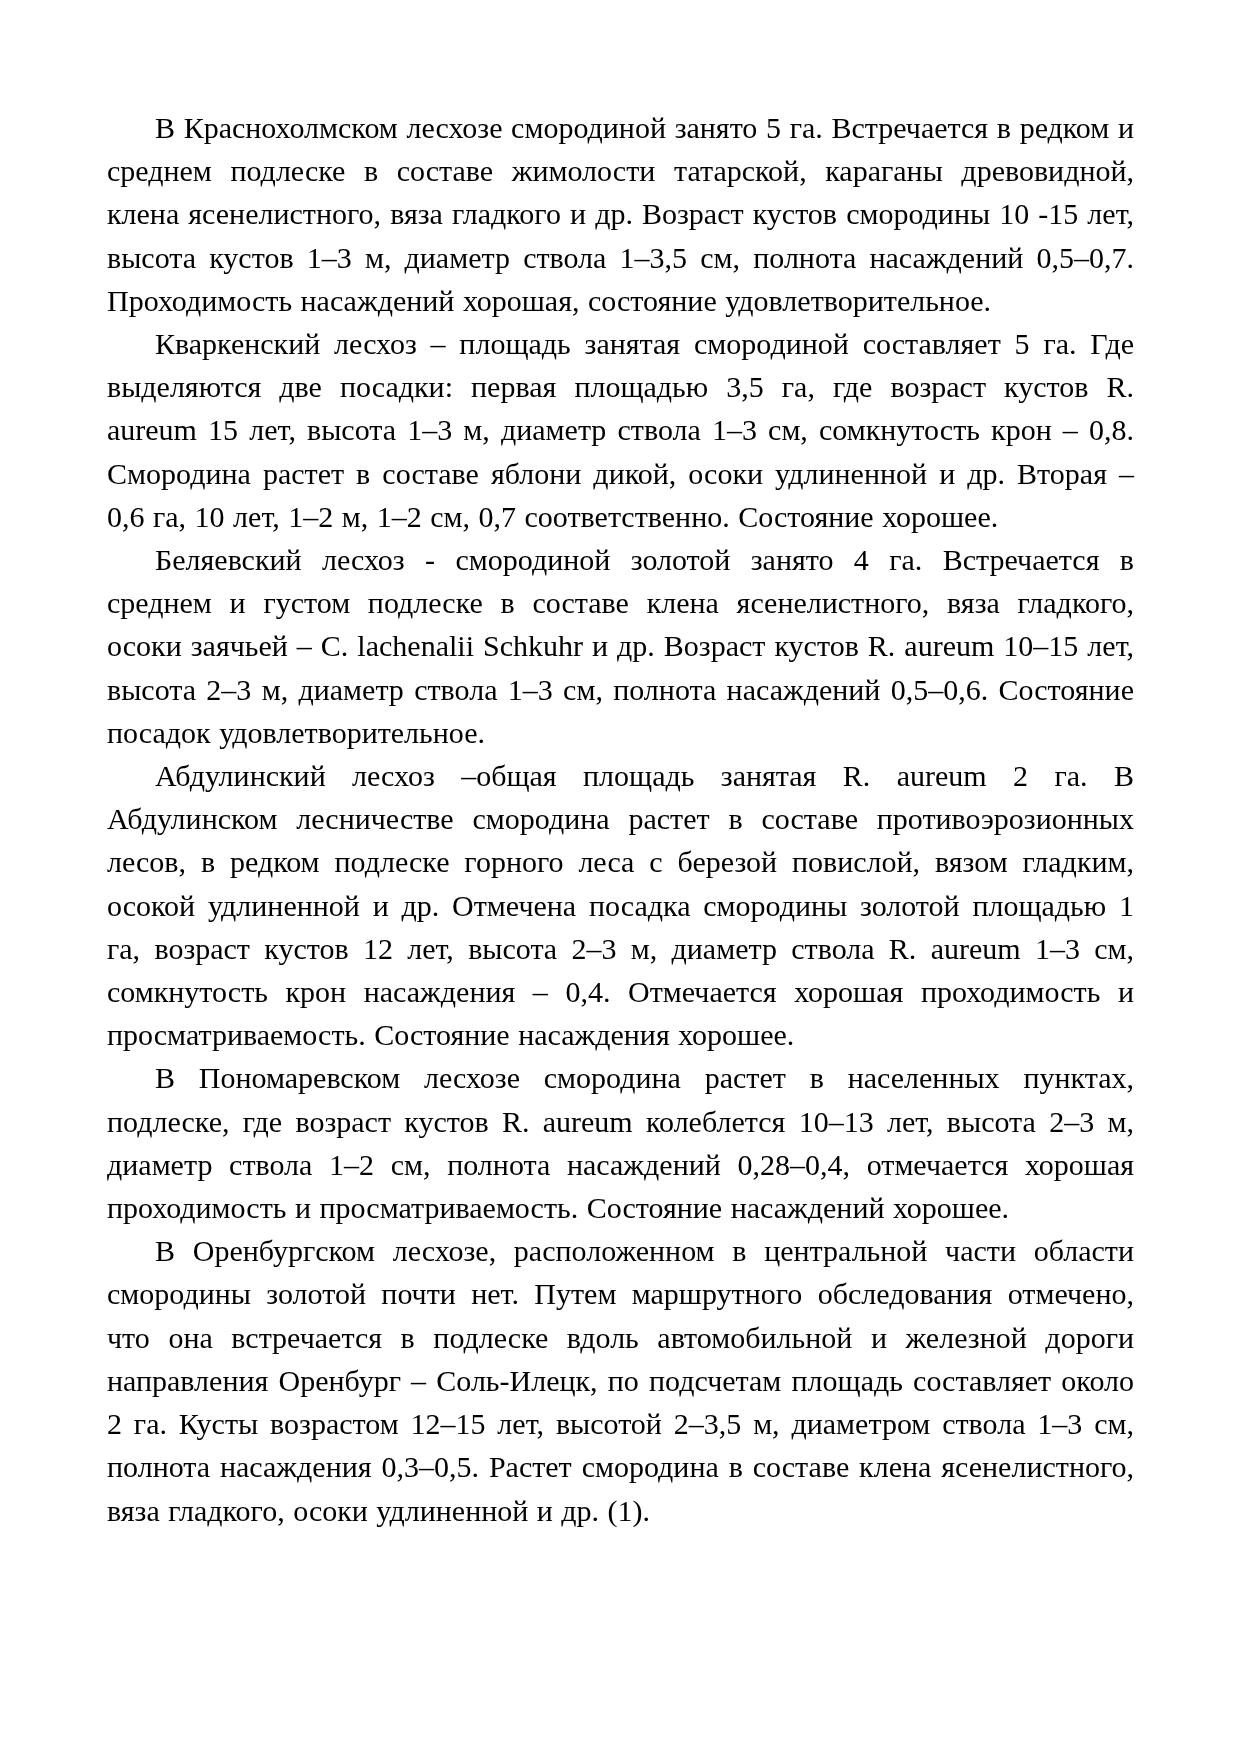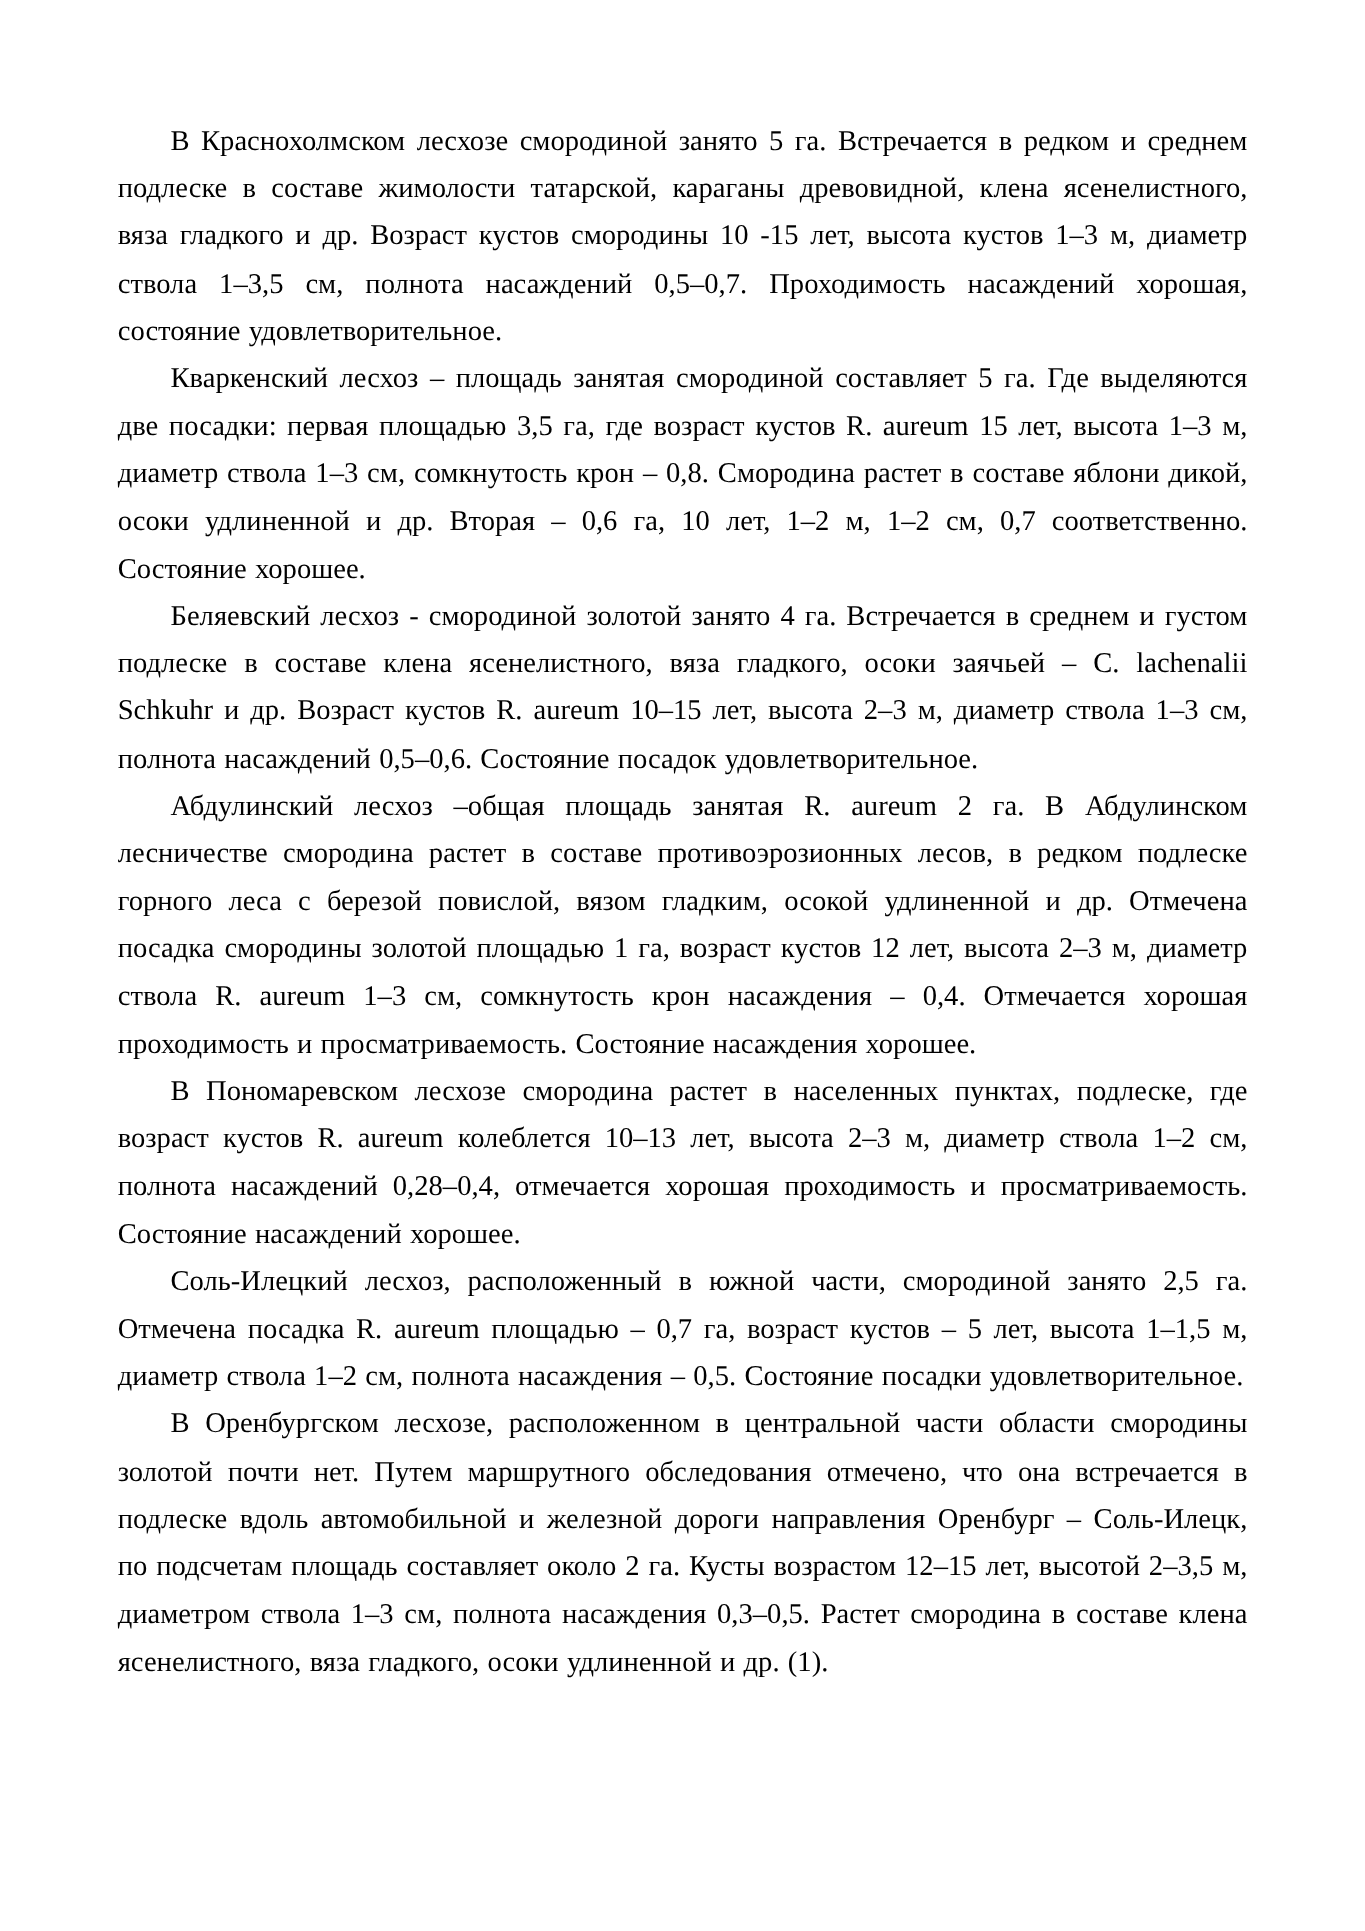--- a/index.html
+++ b/index.html
@@ -9,36 +9,35 @@
   }
   .page {
     position: relative;
     width: 1241px;
     height: 1755px;
     box-sizing: border-box;
     background: #ffffff;
     color: #000000;
     padding: 106px 107px 0 107px;
     font-family: "Liberation Serif", "DejaVu Serif", serif;
-    font-size: 26px;
+    font-size: 30px;
     line-height: 43.2px;
     overflow: hidden;
   }
   .page p.body-par {
     margin: 0;
     padding: 0;
     text-indent: 48px;
     text-align: justify;
     word-spacing: 1px;
   }
 </style>
 </head>
 <body>
 
 <div class="page" style="background: rgb(255, 255, 255); color: rgb(0, 0, 0);">
   <p class="body-par">В Краснохолмском лесхозе смородиной занято 5 га. Встречается в редком и среднем подлеске в составе жимолости татарской, караганы древовидной, клена ясенелистного, вяза гладкого и др. Возраст кустов смородины 10 -15 лет, высота кустов 1–3 м, диаметр ствола 1–3,5 см, полнота насаждений 0,5–0,7. Проходимость насаждений хорошая, состояние удовлетворительное.</p>
   <p class="body-par">Кваркенский лесхоз – площадь занятая смородиной составляет 5 га. Где выделяются две посадки: первая площадью 3,5 га, где возраст кустов R. aureum 15 лет, высота 1–3 м, диаметр ствола 1–3 см, сомкнутость крон – 0,8. Смородина растет в составе яблони дикой, осоки удлиненной и др. Вторая – 0,6 га, 10 лет, 1–2 м, 1–2 см, 0,7 соответственно. Состояние хорошее.</p>
   <p class="body-par">Беляевский лесхоз - смородиной золотой занято 4 га. Встречается в среднем и густом подлеске в составе клена ясенелистного, вяза гладкого, осоки заячьей – C. lachenalii Schkuhr и др. Возраст кустов R. aureum 10–15 лет, высота 2–3 м, диаметр ствола 1–3 см, полнота насаждений 0,5–0,6. Состояние посадок удовлетворительное.</p>
   <p class="body-par">Абдулинский лесхоз –общая площадь занятая R. aureum 2 га. В Абдулинском лесничестве смородина растет в составе противоэрозионных лесов, в редком подлеске горного леса с березой повислой, вязом гладким, осокой удлиненной и др. Отмечена посадка смородины золотой площадью 1 га, возраст кустов 12 лет, высота 2–3 м, диаметр ствола R. aureum 1–3 см, сомкнутость крон насаждения – 0,4. Отмечается хорошая проходимость и просматриваемость. Состояние насаждения хорошее.</p>
   <p class="body-par">В Пономаревском лесхозе смородина растет в населенных пунктах, подлеске, где возраст кустов R. aureum колеблется 10–13 лет, высота 2–3 м, диаметр ствола 1–2 см, полнота насаждений 0,28–0,4, отмечается хорошая проходимость и просматриваемость. Состояние насаждений хорошее.</p>
-  <p class="body-par">Соль-Илецкий лесхоз, расположенный в южной части, смородиной занято 2,5 га. Отмечена посадка R. aureum площадью – 0,7 га, возраст кустов – 5 лет, высота 1–1,5 м, диаметр ствола 1–2 см, полнота насаждения – 0,5. Состояние посадки удовлетворительное.</p>
   <p class="body-par">В Оренбургском лесхозе, расположенном в центральной части области смородины золотой почти нет. Путем маршрутного обследования отмечено, что она встречается в подлеске вдоль автомобильной и железной дороги направления Оренбург – Соль-Илецк, по подсчетам площадь составляет около 2 га. Кусты возрастом 12–15 лет, высотой 2–3,5 м, диаметром ствола 1–3 см, полнота насаждения 0,3–0,5. Растет смородина в составе клена ясенелистного, вяза гладкого, осоки удлиненной и др. (1).</p>
 </div>
 
 </body></html>

